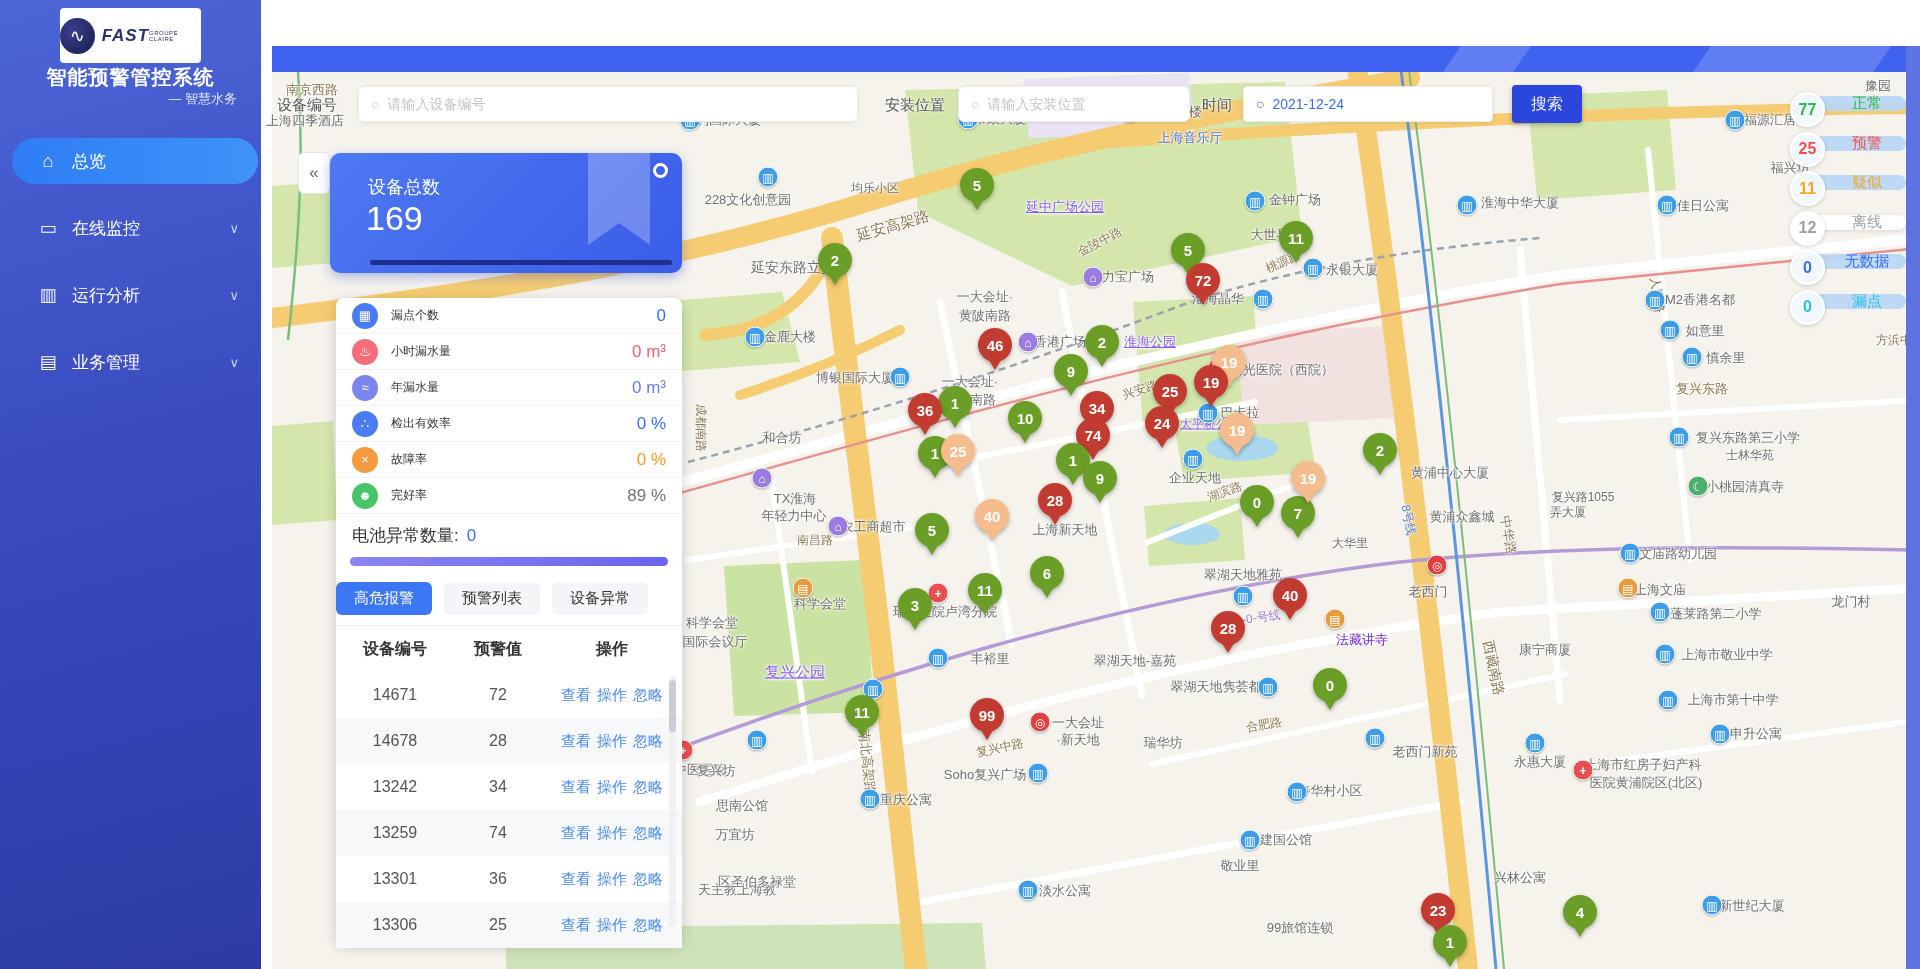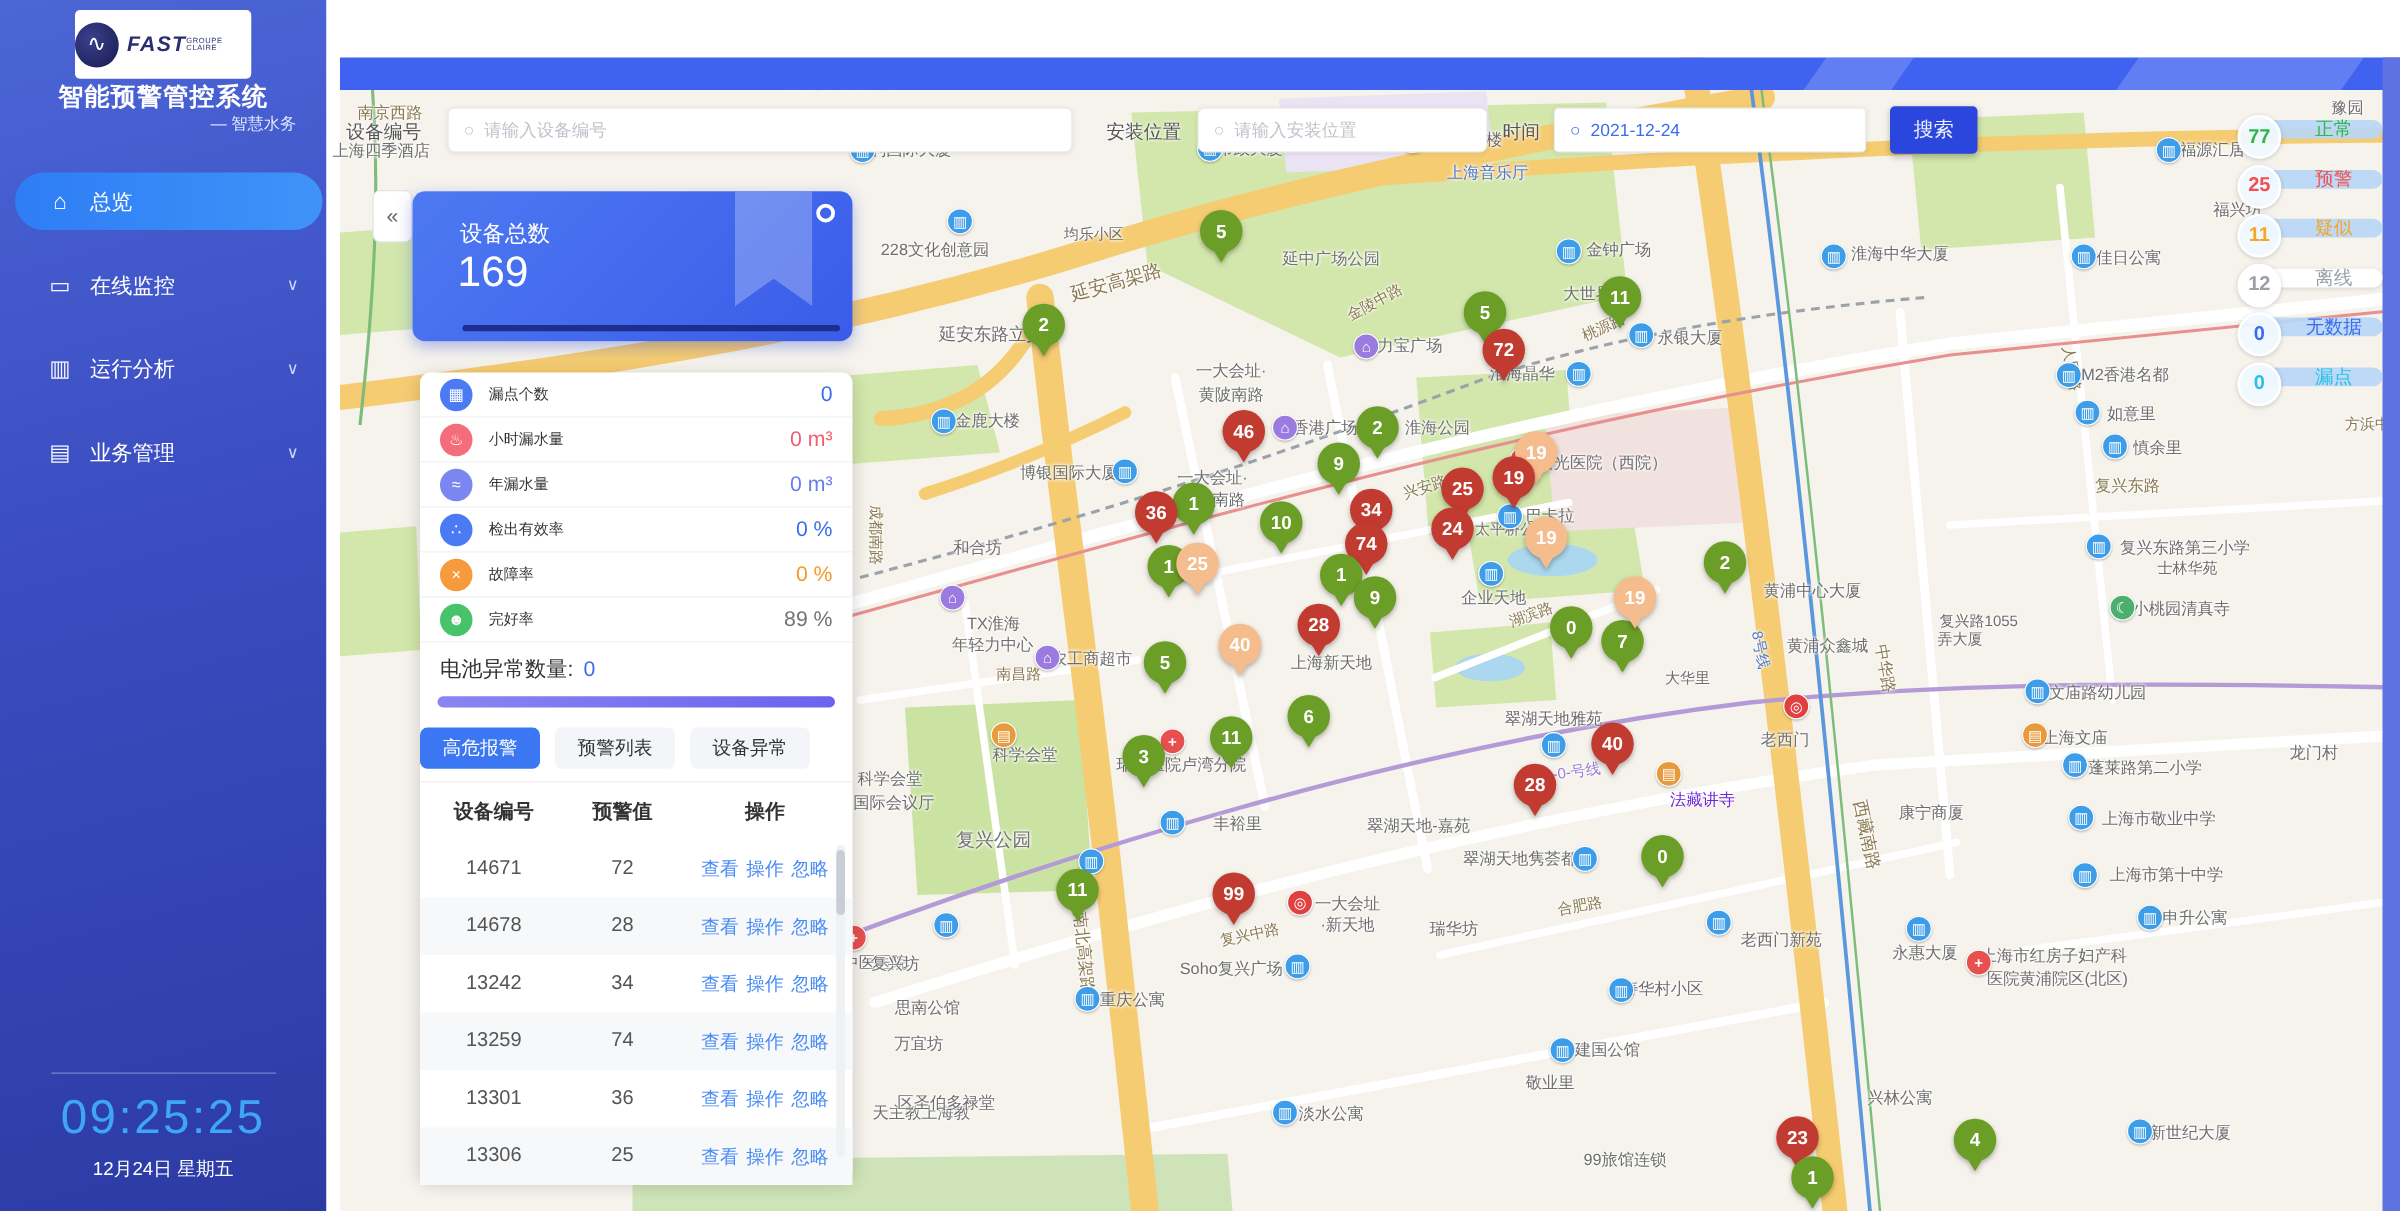--- a/index.html
+++ b/index.html
@@ -35,21 +35,21 @@
   .welcome { position:absolute; right:16px; top:13px; font-size:16px; color:#444; }
   .welcome .sep { margin:0 8px; color:#666; }
   .logout { cursor:pointer; color:#444; }
   #band { position:absolute; left:272px; top:46px; width:1648px; height:26px; background:#3f63f0; overflow:hidden; z-index:4; }
   .band-deco { position:absolute; top:0; height:26px; background:rgba(255,255,255,.18); transform:skewX(-35deg); }
   #rightstrip { position:absolute; right:0; top:46px; width:14px; height:923px; background:#5d73e2; z-index:5; }
   #mapsvg { position:absolute; left:272px; top:46px; z-index:1; }
 
   .mlabel { position:absolute; transform:translate(-50%,-50%); font-size:13px; color:#6e6e6e; white-space:nowrap;
     text-shadow:0 0 3px #fff,0 0 3px #fff,0 0 3px #fff; z-index:2; }
-  .mlabel.green { color:#737373; }
+  .mlabel.green { color:#8b5cf6;text-decoration:underline; }
   .mlabel.road { color:#8a784f; }
   .mlabel.purple { color:#9b7bd0; }
   .mlabel.blue { color:#4a7bd0; }
   .mlabel.brown { color:#6d28d9; }
 
   .poi { position:absolute; width:21px; height:21px; border-radius:50%; transform:translate(-50%,-50%);
     display:flex; align-items:center; justify-content:center; color:#fff; font-size:12px; z-index:2;
     box-shadow:0 1px 2px rgba(0,0,0,.25); border:1.5px solid #fff; }
   .poi.building { background:#3d9de8; }
   .poi.shop { background:#9b7be0; }
@@ -332,25 +332,20 @@
           <div class="nicon">▥</div>
           <div class="">运行分析</div>
           <div class="chev">∨</div>
         </div>
         <div class="nav-item">
           <div class="nicon">▤</div>
           <div class="">业务管理</div>
           <div class="chev">∨</div>
         </div>
       </div>
-    <div class="clock-box">
-      <div class="clock-line"></div>
-      <div class="clock-time">09:25:25</div>
-      <div class="clock-date">12月24日 星期五</div>
-    </div>
   </div>
 
 
 <div class="mlabel road" style="left: 312px; top: 90px;">南京西路</div>
     <div class="mlabel" style="left: 305px; top: 121px;">上海四季酒店</div>
     <div class="mlabel" style="left: 672px; top: 66px;">上海招商局广场</div>
     <div class="mlabel" style="left: 722px; top: 120px;">恒利国际大厦</div>
     <div class="mlabel" style="left: 1000px; top: 119px;">市政大厦</div>
     <div class="mlabel" style="left: 1163px; top: 112px;">上海电信大楼</div>
     <div class="mlabel blue" style="left: 1190px; top: 138px;">上海音乐厅</div>

